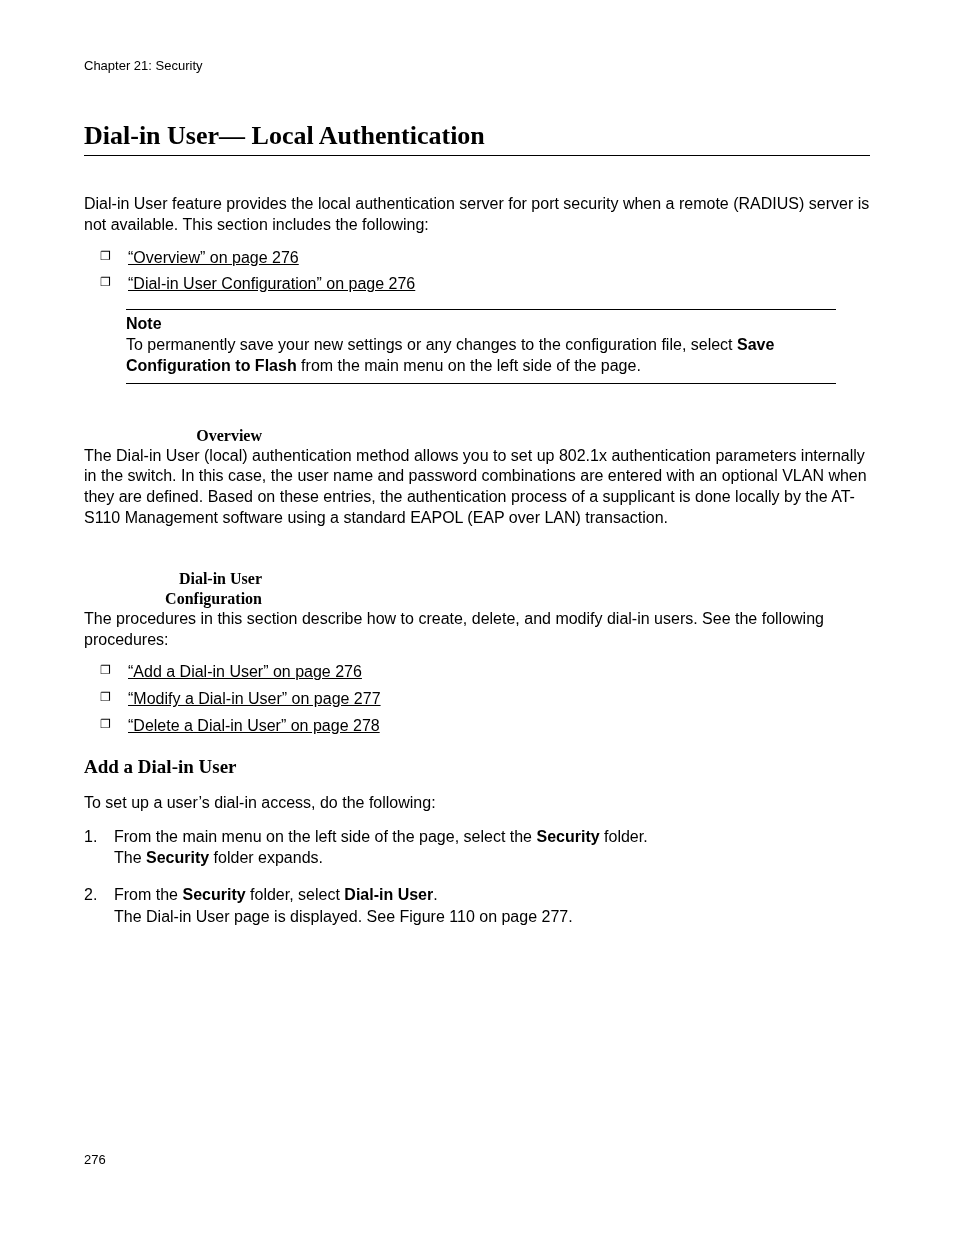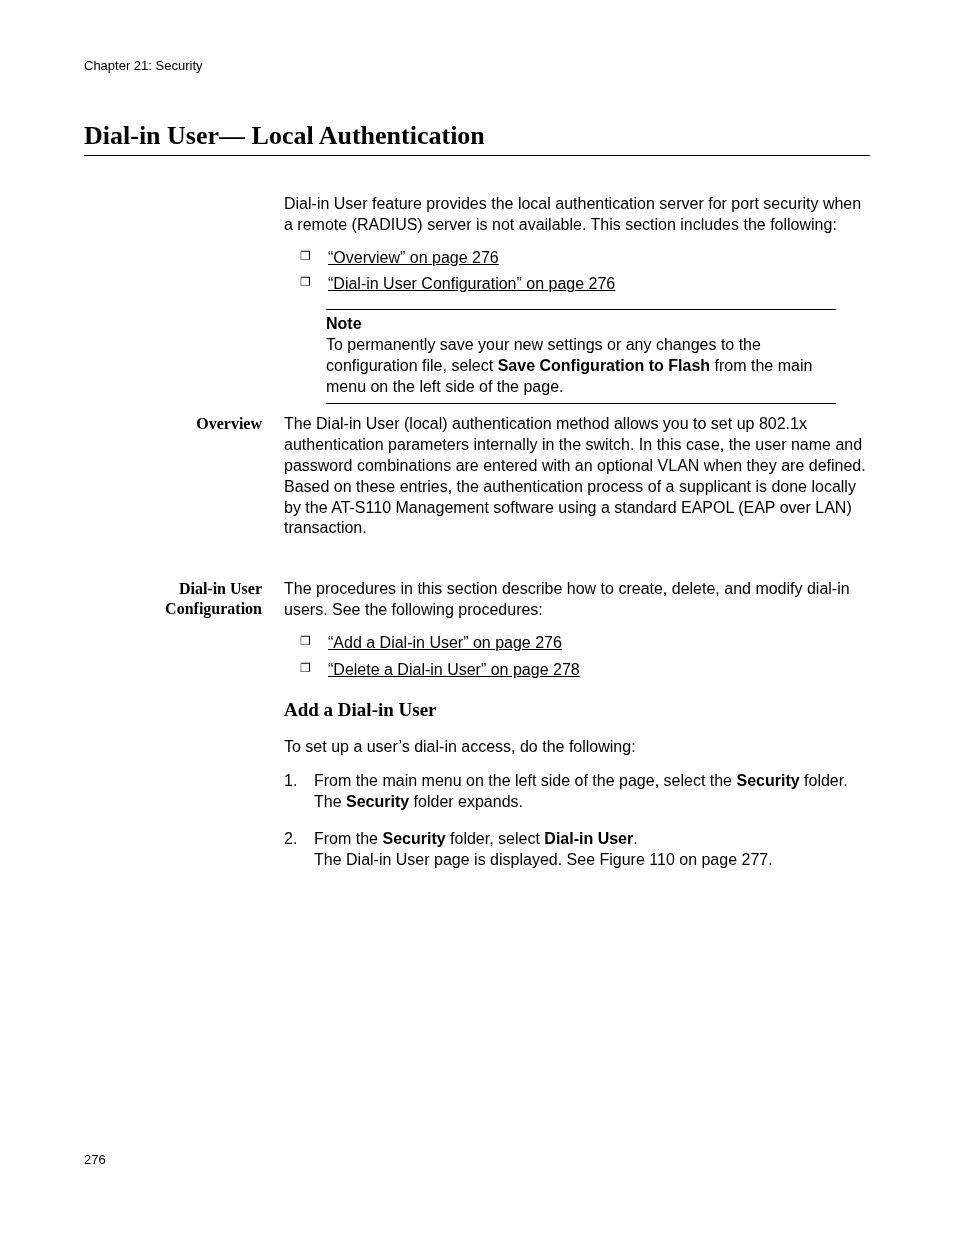--- a/index.html
+++ b/index.html
@@ -22,20 +22,21 @@
       font-family: "Times New Roman", Times, serif;
       font-size: 26px;
       font-weight: bold;
       border-bottom: 1.5px solid #000;
       padding-bottom: 4px;
       margin-bottom: 38px;
     }
     .content-row {
       display: flex;
       margin-bottom: 10px;
+      flex-direction: column;
     }
     .side-label {
       width: 200px;
       flex-shrink: 0;
       text-align: right;
       padding-right: 22px;
       font-family: "Times New Roman", Times, serif;
       font-size: 16px;
       font-weight: bold;
       line-height: 1.25;
@@ -65,20 +66,21 @@
       left: 0;
       top: 1px;
       font-size: 12px;
     }
     .note-box {
       margin-left: 42px;
       margin-right: 34px;
       border-top: 1px solid #000;
       border-bottom: 1px solid #000;
       padding: 4px 0 6px 0;
+      margin-bottom: 32px;
     }
     .note-label {
       font-weight: bold;
       font-size: 16px;
     }
     .note-text {
       font-size: 16px;
       line-height: 1.3;
     }
     .bold { font-weight: bold; }
@@ -145,20 +147,21 @@
       <p class="para">The Dial-in User (local) authentication method allows you to set up 802.1x authentication parameters internally in the switch. In this case, the user name and password combinations are entered with an optional VLAN when they are defined. Based on these entries, the authentication process of a supplicant is done locally by the AT-S110 Management software using a standard EAPOL (EAP over LAN) transaction.</p>
     </div>
   </div>
 
   <div class="content-row">
     <div class="side-label">Dial-in User Configuration</div>
     <div class="main-col">
       <p class="para">The procedures in this section describe how to create, delete, and modify dial-in users. See the following procedures:</p>
       <ul class="bulleted">
         <li>“Add a Dial-in User” on page 276</li>
+        <li>“Modify a Dial-in User” on page 277</li>
         <li>“Delete a Dial-in User” on page 278</li>
       </ul>
 
       <div class="subheading">Add a Dial-in User</div>
       <p class="para">To set up a user’s dial-in access, do the following:</p>
 
       <ol class="numbered">
         <li>
           <span>From the main menu on the left side of the page, select the </span><span class="bold">Security</span><span> folder.</span><br>
           <span>The </span><span class="bold">Security</span><span> folder expands.</span>

